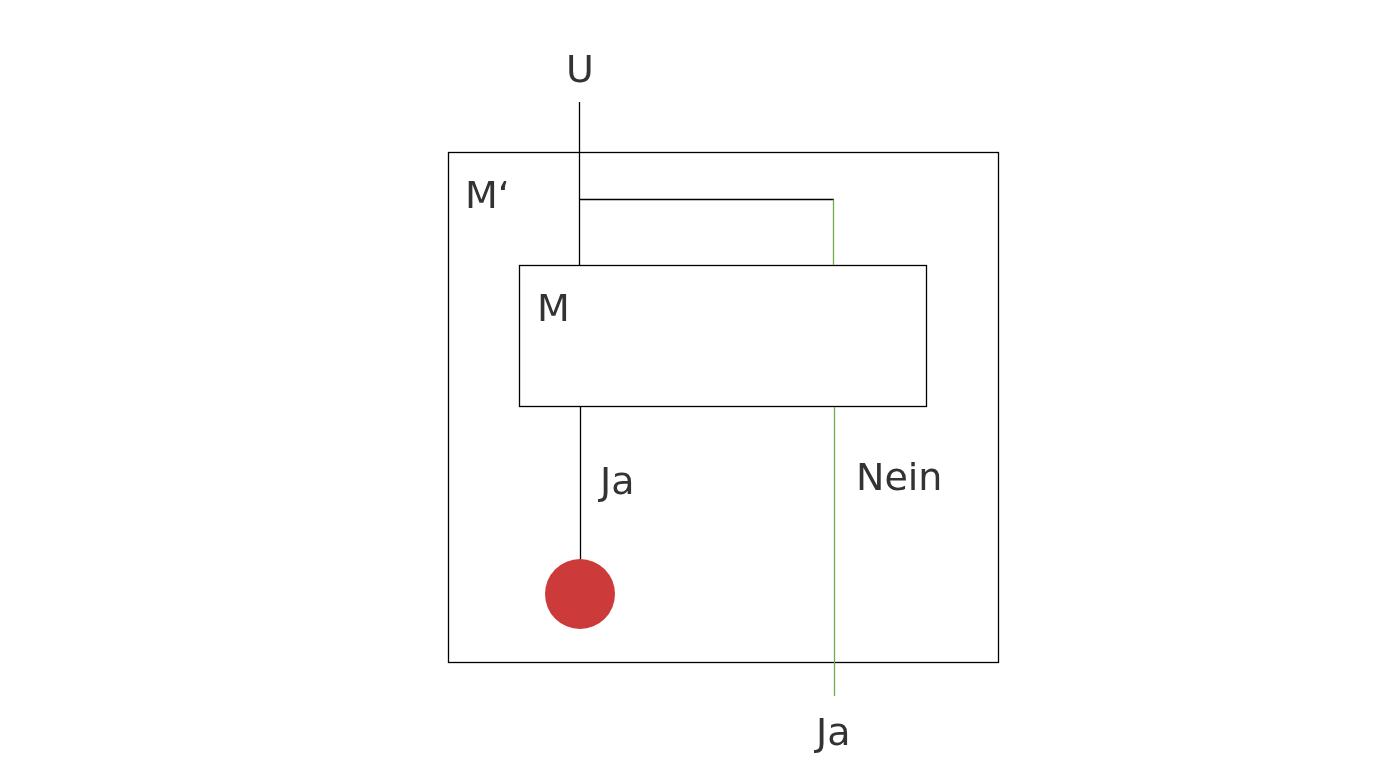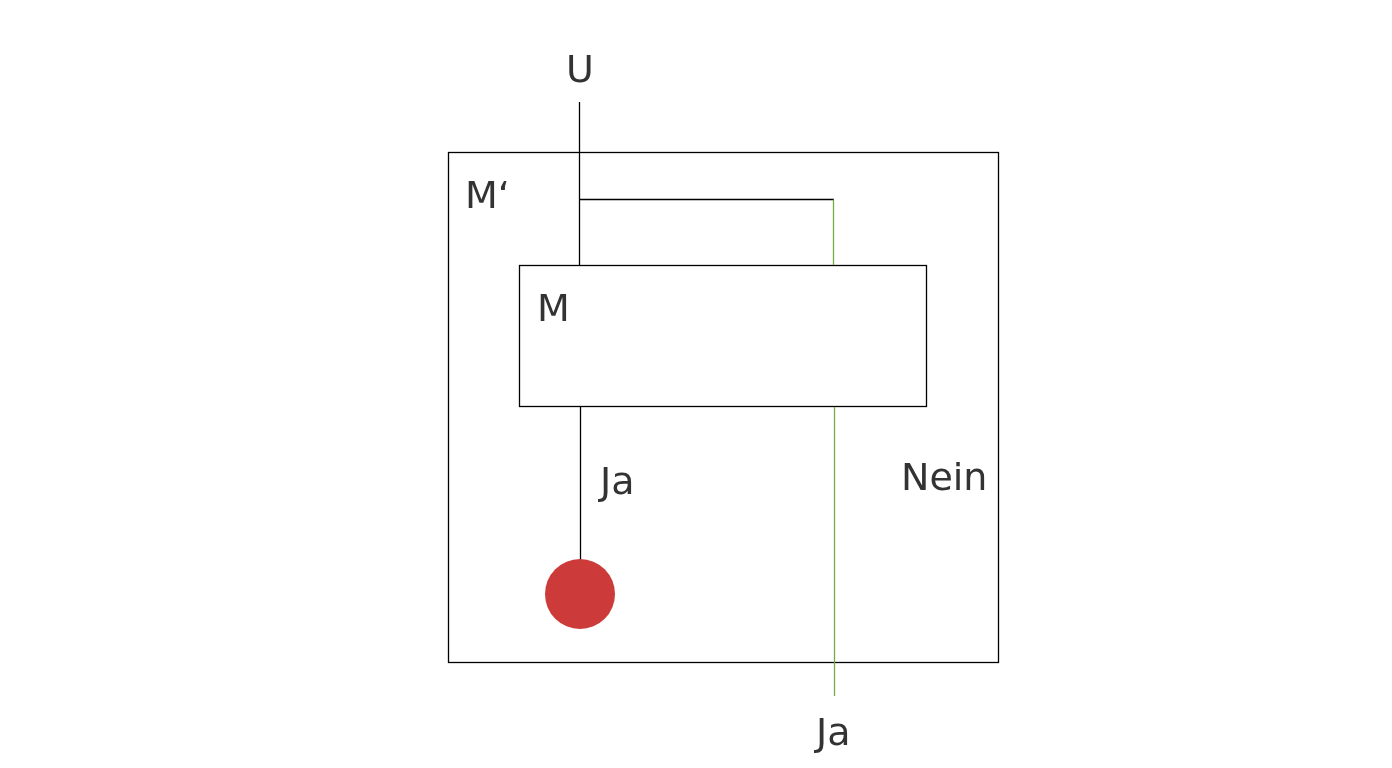--- a/index.html
+++ b/index.html
@@ -18,14 +18,14 @@
   <line x1="833.5" y1="199.5" x2="833.5" y2="265" stroke="#70ad47" stroke-width="1.3"></line>
   <line x1="580.5" y1="407" x2="580.5" y2="560" stroke="#000" stroke-width="1.3"></line>
   <line x1="834.5" y1="407" x2="834.5" y2="696" stroke="#70ad47" stroke-width="1.3"></line>
   <circle cx="580" cy="594" r="35" fill="#cc3a3a"></circle>
 </svg>
 
 <div class="lbl" style="left:566px; top:50px;">U</div>
 <div class="lbl" style="left:465px; top:176px;">M‘</div>
 <div class="lbl" style="left:537px; top:289px;">M</div>
 <div class="lbl" style="left:600px; top:462px;">Ja</div>
-<div class="lbl" style="left:901px; top:458px;">Nein</div>
+<div class="lbl" style="left:856px; top:458px;">Nein</div>
 <div class="lbl" style="left:816px; top:713px;">Ja</div>
 
 </body></html>

